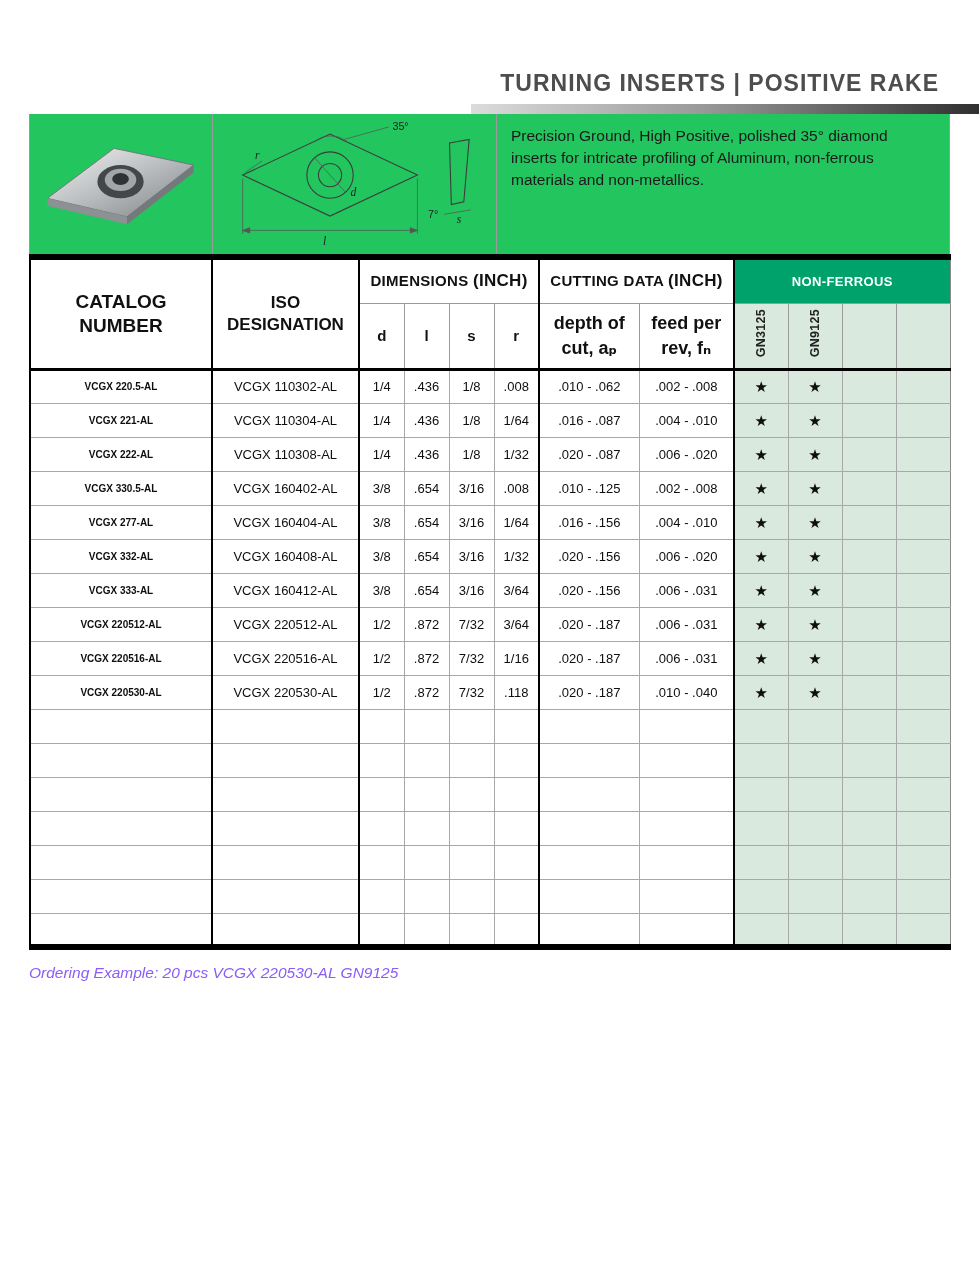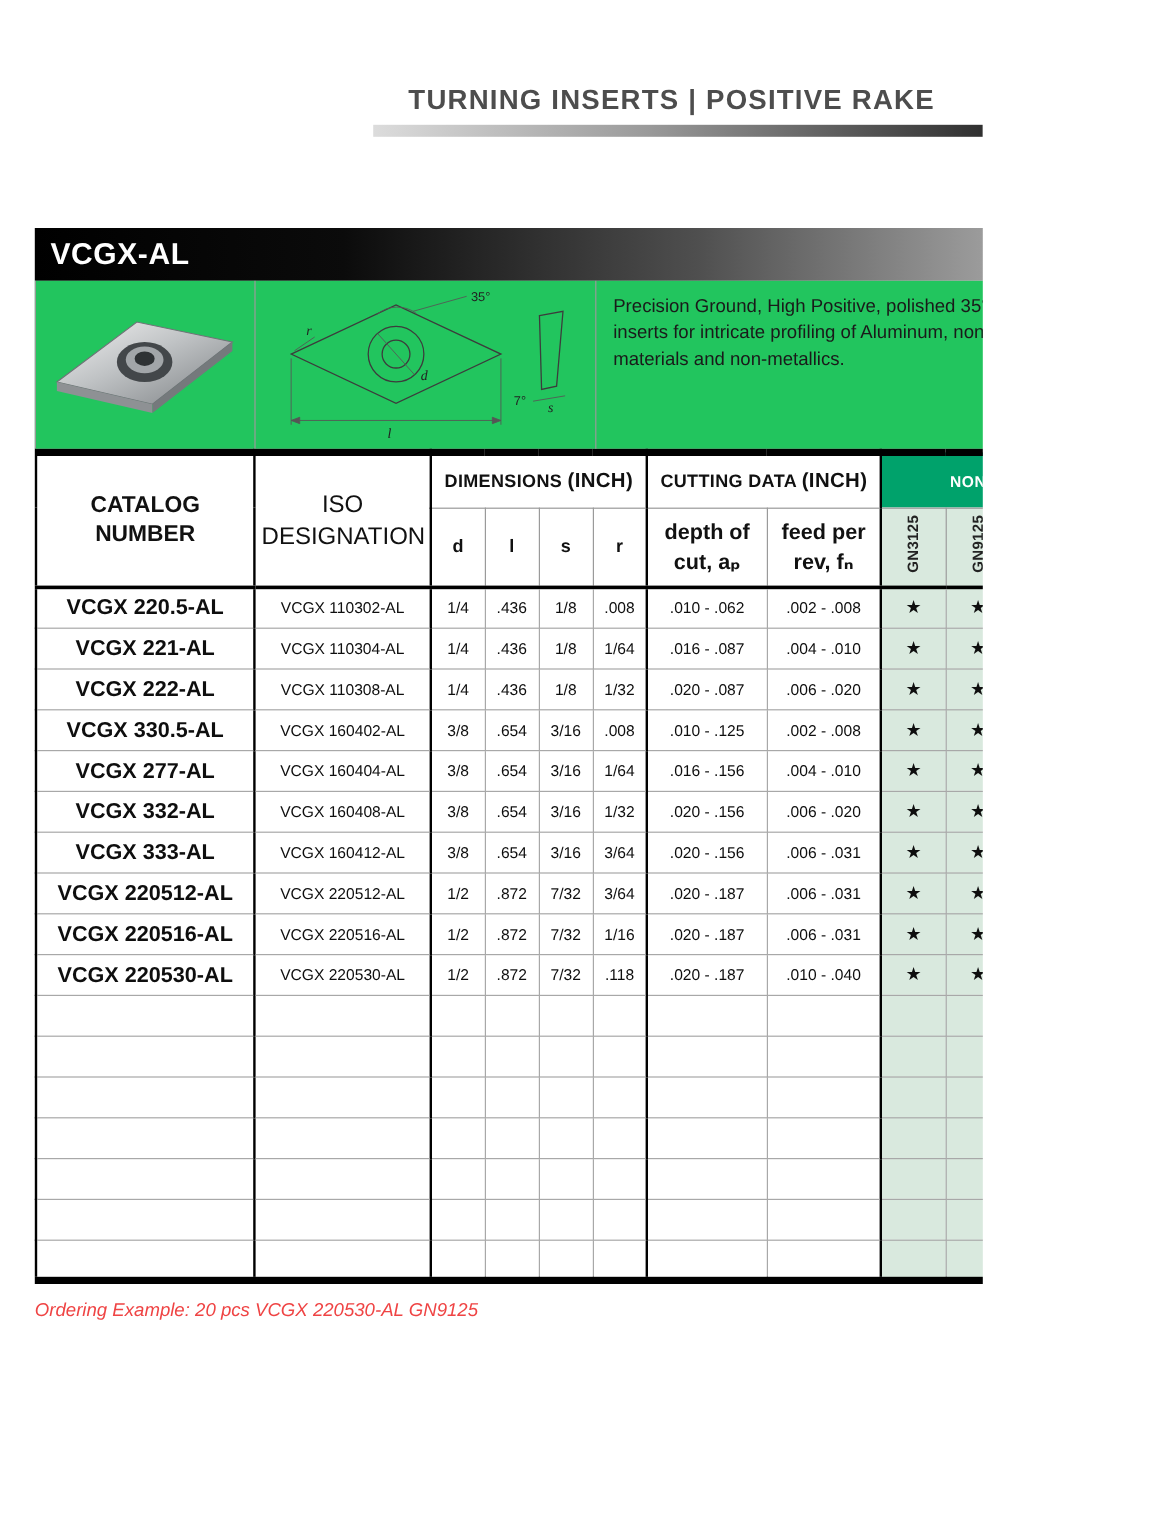--- a/index.html
+++ b/index.html
@@ -1,18 +1,18 @@
 <!DOCTYPE html>
 <html style="--green-header: #00a26b; --green-tint: #d9e9de;"><head>
 <meta charset="utf-8">
 <style>
   * { margin:0; padding:0; box-sizing:border-box; }
   html,body { background:#fff; }
   body { font-family:"Liberation Sans","DejaVu Sans",sans-serif; color:#111; }
-  .page { width:819px; height:1272px; background:#fff; position:relative; overflow:hidden; }
+  .page { width:979px; height:1272px; background:#fff; position:relative; overflow:hidden; }
   .content { width:921px; margin:0 29px; }
 
   
   .top-header { padding-top:70px; }
   .top-title { text-align:right; padding-right:40px; font-size:23px; font-weight:bold;
                color:#4d4d4d; letter-spacing:1px; }
   .top-rule { margin-top:7px; margin-left:auto; width:508px; height:10px;
               background:linear-gradient(90deg,#dcdcdc 0%,#9a9a9a 45%,#565656 80%,#303030 100%); }
 
   
@@ -37,60 +37,57 @@
   th, td { vertical-align:middle; text-align:center; }
   .br-k { border-right:2px solid #000 !important; }
   .last-col { border-right:none !important; }
   .green { background:var(--green-tint,#d9e9de); }
 
   thead tr.group-row th { height:46px; border-bottom:1px solid #9a9a9a; border-right:1px solid #9a9a9a; }
   thead tr.sub-row th { height:66px; border-bottom:3px solid #000; border-right:1px solid #9a9a9a; }
   th.hb { border-bottom:3px solid #000 !important; }
   .th-catalog { font-size:19px; font-weight:bold; line-height:1.25; }
   .th-catalog .wrapn { display:inline-block; max-width:125px; }
-  .th-iso { font-size:20px; font-weight:normal; line-height:1.3; }
+  .th-iso { font-size:17px; font-weight:bold; line-height:1.3; }
   .th-iso .wrapn { display:inline-block; max-width:135px; }
   .th-group { font-size:15px; font-weight:bold; letter-spacing:.3px; }
   .th-group .unit { font-size:17px; font-weight:bold; }
   .th-nf { background:var(--green-header,#00a26b); color:#fff; font-size:13px;
            font-weight:bold; letter-spacing:.4px; }
   .th-dim { font-size:15px; font-weight:bold; }
   .th-cut { font-size:18px; font-weight:bold; line-height:1.35; }
   .pre { white-space:pre-line; }
   .th-grade { }
   .vert { writing-mode:vertical-rl; transform:rotate(180deg); display:inline-block;
           font-size:12.5px; font-weight:600; color:#222; letter-spacing:.3px; }
 
   tbody td { height:34px; font-size:13px; color:#0e0e0e;
              border-right:1px solid #a8a8a8; border-bottom:1px solid #a8a8a8; }
   tbody tr:last-child td { border-bottom:none; }
-  td.td-catalog { font-weight:bold; font-size:18px; }
+  td.td-catalog { font-weight:bold; font-size:10px; }
   td.td-star { font-size:15px; line-height:1; }
 
   
-  .footer-note { margin-top:14px; font-style:italic; font-size:15.5px; color:#ef4444; }
+  .footer-note { margin-top:14px; font-style:italic; font-size:15.5px; color:#8b5cf6; }
 
   svg text { font-family:"Liberation Sans","DejaVu Sans",sans-serif; }
   svg .dimletter { font-family:"Liberation Serif","DejaVu Serif",serif; font-style:italic; }
 </style>
 </head>
 <body>
 
 <div class="page">
 
   <header class="top-header">
     <div class="top-title">TURNING INSERTS | POSITIVE RAKE</div>
     <div class="top-rule"></div>
   </header>
 
   <div class="content">
 
-    <div class="series-bar">
-      <span>VCGX-AL</span>
-    </div>
 
     <div class="info-row">
 
       <div class="info-cell info-photo">
         <svg width="162" height="116" viewBox="0 0 175 125">
           <defs>
             <linearGradient id="met" x1="0" y1="0" x2="1" y2="1">
               <stop offset="0" stop-color="#f2f2f2"></stop>
               <stop offset="0.45" stop-color="#c0c3c5"></stop>
               <stop offset="1" stop-color="#7d8184"></stop>

